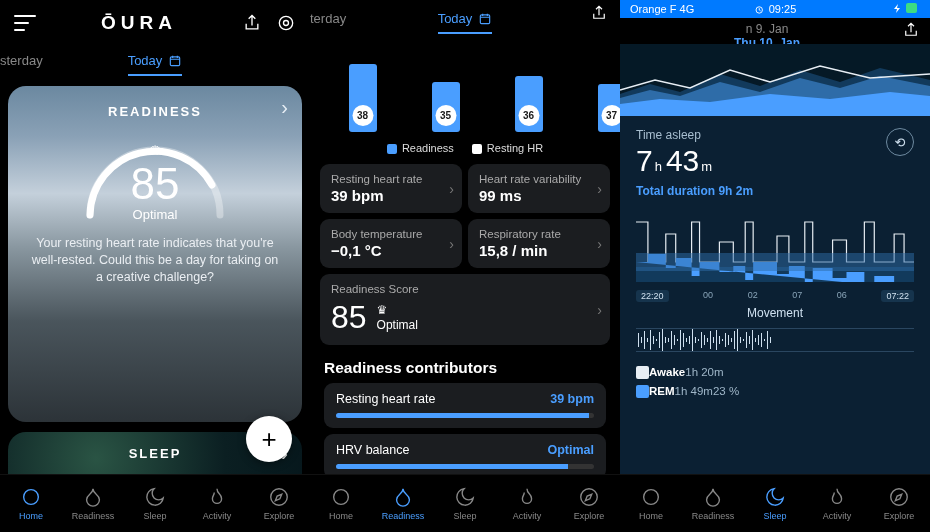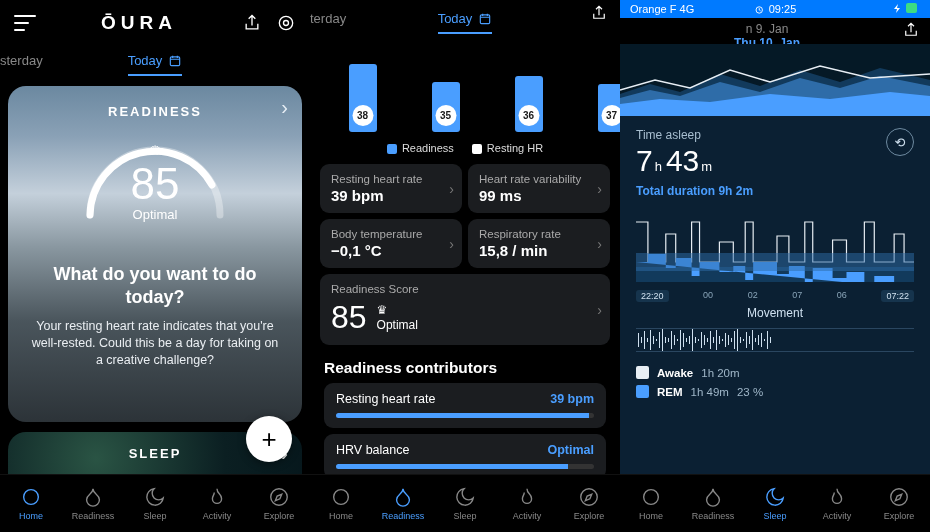--- a/index.html
+++ b/index.html
@@ -79,21 +79,21 @@
   .ta-td { font-size:12px; color:#4a9eff; font-weight:600; margin-top:6px;}
   .ta-ring { position:absolute; top:12px; right:16px; width:28px; height:28px; border:1px solid #6e8aa0; border-radius:50%; display:flex; align-items:center; justify-content:center; font-size:13px; color:#cfe0ef;}
   .hypno { margin-top:14px; height:86px; position:relative;}
   .hypno svg { width:100%; height:70px;}
   .hypno-x { display:flex; justify-content:space-between; font-size:9px; color:#89a4b8; margin-top:4px;}
   .hypno-x span:first-child, .hypno-x span:last-child { background:#16344d; padding:1px 5px; border-radius:3px; color:#cfe0ef;}
   .mv-title { text-align:center; font-size:12px; color:#cfe0ef; margin-top:8px; font-weight:500;}
   .mv-strip { height:24px; margin-top:8px; border-top:1px solid #2a4660; border-bottom:1px solid #2a4660; display:flex; align-items:center; gap:2px; padding:0 2px;}
   .mv-strip span { width:1px; background:#cfe0ef;}
   .legend3 { margin-top:14px; display:flex; flex-direction:column; gap:6px; font-size:11.5px;}
-  .legend3 .r { display:flex; align-items:center; gap:8px;}
+  .legend3 .r { display:flex; align-items:flex-start; }
   .legend3 .sw { width:13px; height:13px; border-radius:2px;}
   .legend3 .dur { color:#9fb6c8;}
   .legend3 .pct { color:#9fb6c8;}
 </style>
 </head>
 <body>
 
 <div class="row">
 
   <div class="pane">
@@ -135,21 +135,20 @@
         <div class="title">READINESS</div>
         <div class="gauge">
           <svg viewBox="0 0 170 100">
               <path d="M20 90 A65 65 0 0 1 150 90" stroke="rgba(255,255,255,.35)" stroke-width="7" fill="none" stroke-linecap="round"></path>
               <path d="M20 90 A65 65 0 0 1 142 60" stroke="#fff" stroke-width="7" fill="none" stroke-linecap="round"></path>
             </svg>
           <div class="crown">♛</div>
           <div class="gauge-val">85</div>
           <div class="gauge-lbl">Optimal</div>
         </div>
-        <div class="prompt-h">What do you want to do today?</div>
         <div class="prompt-b">Your resting heart rate indicates that you're well-rested. Could this be a day for taking on a creative challenge?</div>
       </div>
     </div>
 
     <div class="card sleep-card">
       <div class="arrow">›</div>
       <div class="title">SLEEP</div>
       <svg style="position:absolute;bottom:-20px;left:50%;transform:translateX(-50%)" width="160" height="80" viewBox="0 0 170 100">
           <path d="M20 90 A65 65 0 0 1 150 90" stroke="rgba(255,255,255,.35)" stroke-width="7" fill="none" stroke-linecap="round"></path>
         </svg>

